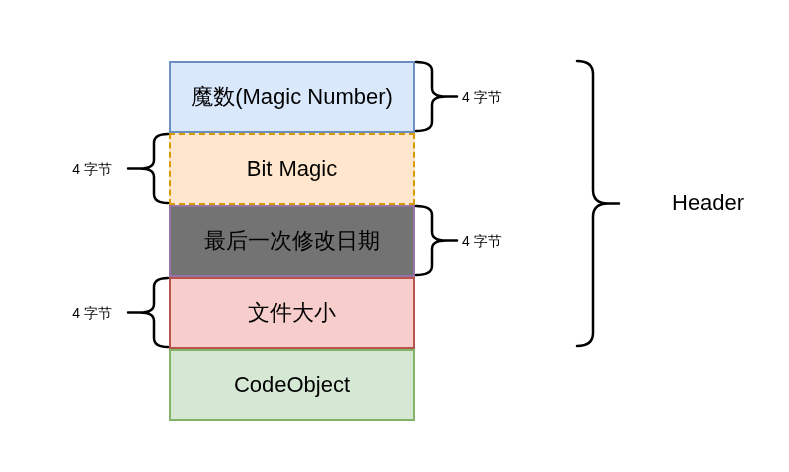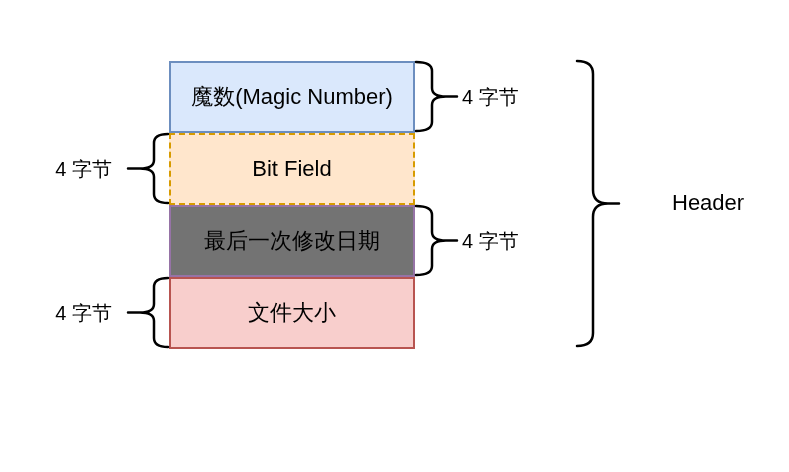--- a/index.html
+++ b/index.html
@@ -27,21 +27,21 @@
     text-align: center;
     white-space: nowrap;
   }
   .box-0 { top: 61px;  }
   .box-1 { top: 133px; }
   .box-2 { top: 205px; }
   .box-3 { top: 277px; }
   .box-4 { top: 349px; }
   .side-label {
     position: absolute;
-    font-size: 20px;
+    font-size: 14px;
     line-height: 26px;
     white-space: nowrap;
   }
   .side-label.right { left: 462px; text-align: left; }
   .side-label.left  { left: 20px; width: 92px; text-align: right; }
   .lbl-r1 { top: 84px;  }
   .lbl-l1 { top: 156px; }
   .lbl-r2 { top: 228px; }
   .lbl-l2 { top: 300px; }
   .group-label {
@@ -71,31 +71,34 @@
 </head>
 <body>
 
 <div class="canvas" style="background-color: rgb(255, 255, 255); color: rgb(0, 0, 0);">
 
   <div class="box box-0" style="background-color: rgb(218, 232, 252); border-color: rgb(108, 142, 191); border-style: solid;">
     <span>魔数(Magic Number)</span>
   </div>
 
   <div class="box box-1" style="background-color: rgb(255, 230, 204); border-color: rgb(215, 155, 0); border-style: dashed;">
-    <span>Bit Field</span>
+    <span>Bit Magic</span>
   </div>
 
   <div class="box box-2" style="background-color: #737373; border-color: rgb(150, 115, 166); border-style: solid;">
     <span>最后一次修改日期</span>
   </div>
 
   <div class="box box-3" style="background-color: rgb(248, 206, 204); border-color: rgb(184, 84, 80); border-style: solid;">
     <span>文件大小</span>
   </div>
 
+  <div class="box box-4" style="background-color: rgb(213, 232, 212); border-color: rgb(130, 179, 102); border-style: solid;">
+    <span>CodeObject</span>
+  </div>
 
   <svg class="braces" viewBox="0 0 789 472" style="color: rgb(0, 0, 0);">
     <path d="M416 62 Q432 62 432 71 L432 88 Q432 96.5 446 96.5 Q432 96.5 432 105 L432 122 Q432 131 416 131 M446 96.5 L457 96.5"></path>
     <path d="M168 134 Q154 134 154 143 L154 160 Q154 168.5 140 168.5 Q154 168.5 154 177 L154 194 Q154 203 168 203 M140 168.5 L128 168.5"></path>
     <path d="M416 206 Q432 206 432 215 L432 232 Q432 240.5 446 240.5 Q432 240.5 432 249 L432 266 Q432 275 416 275 M446 240.5 L457 240.5"></path>
     <path d="M168 278 Q154 278 154 287 L154 304 Q154 312.5 140 312.5 Q154 312.5 154 321 L154 338 Q154 347 168 347 M140 312.5 L128 312.5"></path>
     <path d="M577 61 Q593 61 593 74 L593 190 Q593 203.5 608 203.5 Q593 203.5 593 217 L593 333 Q593 346 577 346 M608 203.5 L619 203.5"></path>
   </svg>
 
   <div class="side-label right lbl-r1">4 字节</div>

